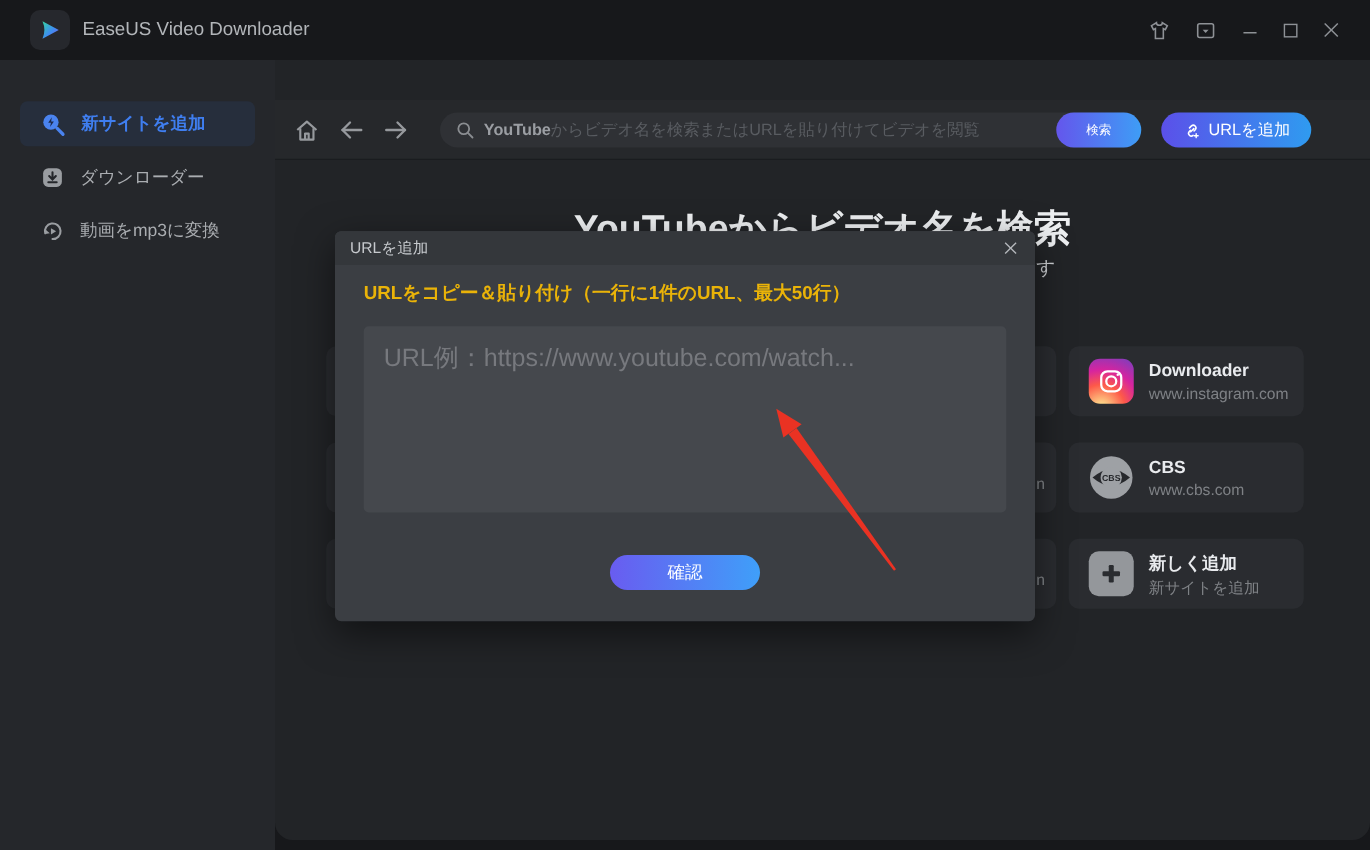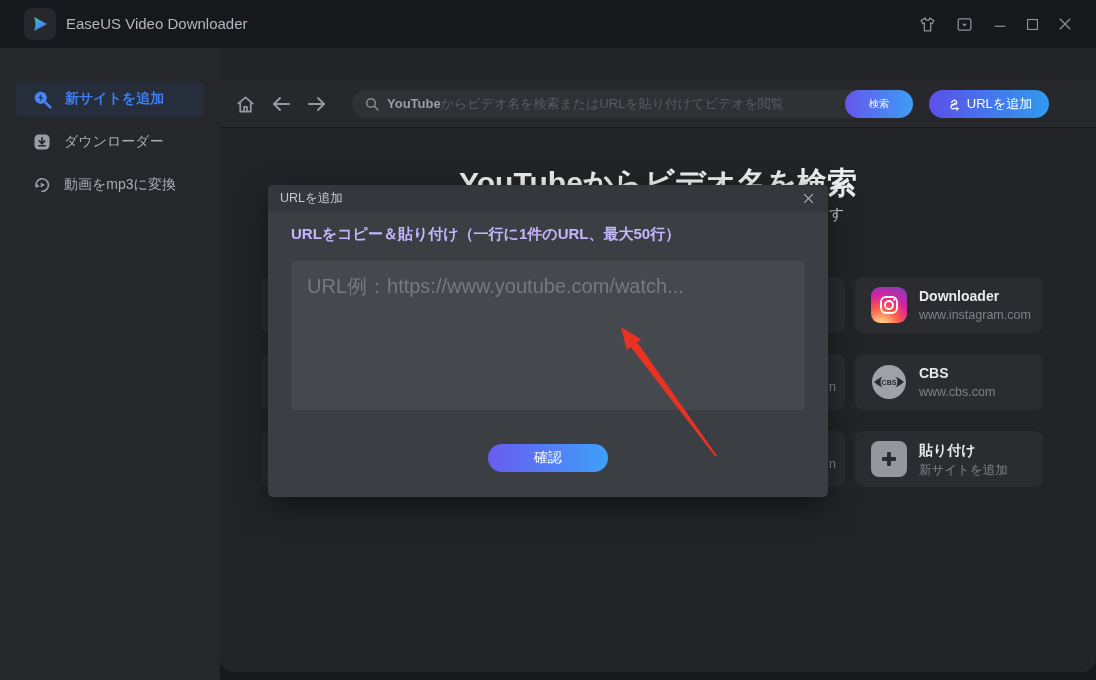--- a/index.html
+++ b/index.html
@@ -36,21 +36,21 @@
   .card .c-url { position:absolute; left:64px; top:31px; font-size:12.5px; color:#7e8185;text-align:right; }
   .frag { position:absolute; font-size:12.5px; color:#85888c; }
   .ig-icon { background:radial-gradient(circle at 28% 110%, #fdf497 0%, #fd5949 40%, #d6249f 65%, #8a3ab9 92%); display:flex; align-items:center; justify-content:center; }
   .add-icon { background:#94979b; display:flex; align-items:center; justify-content:center; }
 
   
   .modal { position:absolute; left:268px; top:185px; width:560px; height:312px; border-radius:5px; background:#3b3e43; box-shadow:0 10px 30px rgba(0,0,0,.5); }
   .modal-header { position:absolute; left:0; top:0; width:560px; height:27px; background:#34373b; border-radius:5px 5px 0 0; }
   .modal-title { position:absolute; left:12px; top:0; height:27px; line-height:27px; font-size:12.5px; color:#c6c9cd; }
   .modal-close { position:absolute; right:9px; top:2px; width:22px; height:22px; display:flex; align-items:center; justify-content:center; color:#b6b9bd; cursor:pointer; }
-  .modal-label { position:absolute; left:23px; top:40px; font-size:15px; font-weight:600; color:#c4b5fd; }
+  .modal-label { position:absolute; left:23px; top:40px; font-size:15px; font-weight:600; color:#eab308; }
   .modal-ta { position:absolute; left:23px; top:76px; width:514px; height:149px; background:#45484d; border:none; border-radius:4px; resize:none; padding:12px 16px; font-size:20px; color:#84cc16; font-family:"Liberation Sans","DejaVu Sans",sans-serif; outline:none; }
   .modal-ta::placeholder { color:#77797e; }
   .btn-confirm { position:absolute; left:220px; top:259px; width:120px; height:28px; border-radius:14px; background:linear-gradient(90deg,#695cf0,#3f9ff9); color:#fff; font-size:14px; display:flex; align-items:center; justify-content:center; cursor:pointer; }
 
   .arrow-layer { position:absolute; left:0; top:0; width:1096px; height:680px; pointer-events:none; z-index:50; }
 </style>
 </head>
 <body>
 
 <div class="titlebar">
@@ -165,21 +165,21 @@
     <div class="c-url">www.cbs.com</div>
   </div>
 
   <div class="card" style="left:635px; top:383px">
     <div class="c-icon add-icon" style="border-radius:8px">
       <svg width="18" height="18" viewBox="0 0 18 18">
         <rect x="7" y="2" width="4" height="14" rx="1" fill="#2a2c30"></rect>
         <rect x="2" y="7" width="14" height="4" rx="1" fill="#2a2c30"></rect>
       </svg>
     </div>
-    <div class="c-title">貼り付け</div>
+    <div class="c-title">新しく追加</div>
     <div class="c-url">新サイトを追加</div>
   </div>
 
   <div class="toolbar">
     <div class="nav-ic" style="left:12px">
       <svg width="23" height="23" viewBox="0 0 24 24" fill="none" stroke="currentColor" stroke-width="1.8" stroke-linejoin="round">
         <path d="M4 11.5 L12 4.5 L20 11.5"></path>
           <path d="M6.5 10 L6.5 19.5 L17.5 19.5 L17.5 10"></path>
           <path d="M10.5 19.5 L10.5 14.5 L13.5 14.5 L13.5 19.5"></path>
       </svg>

